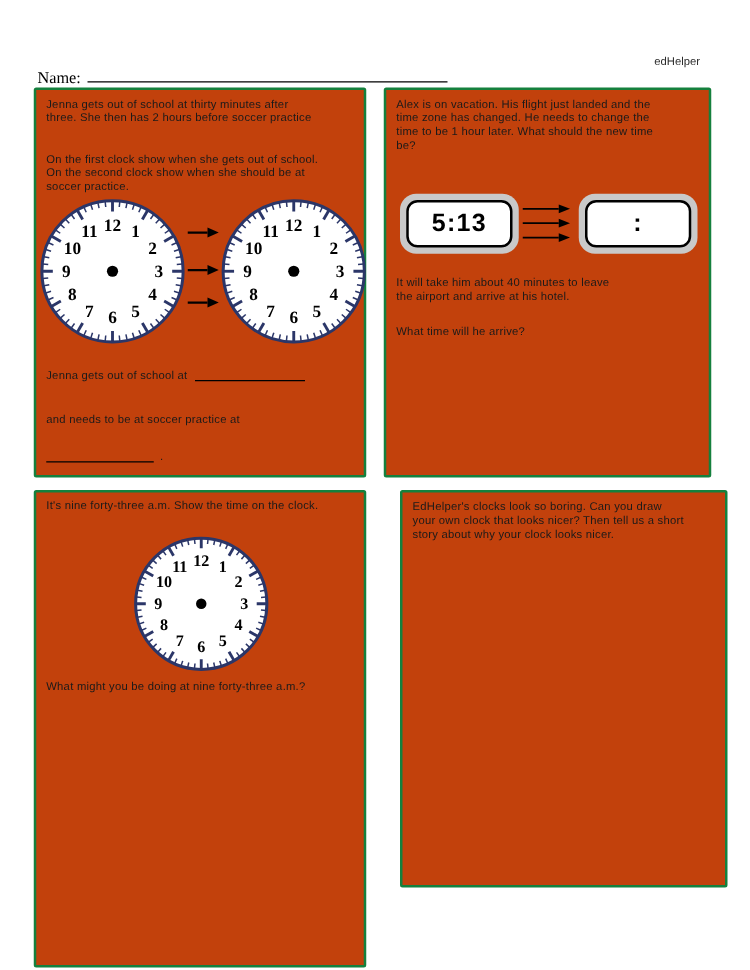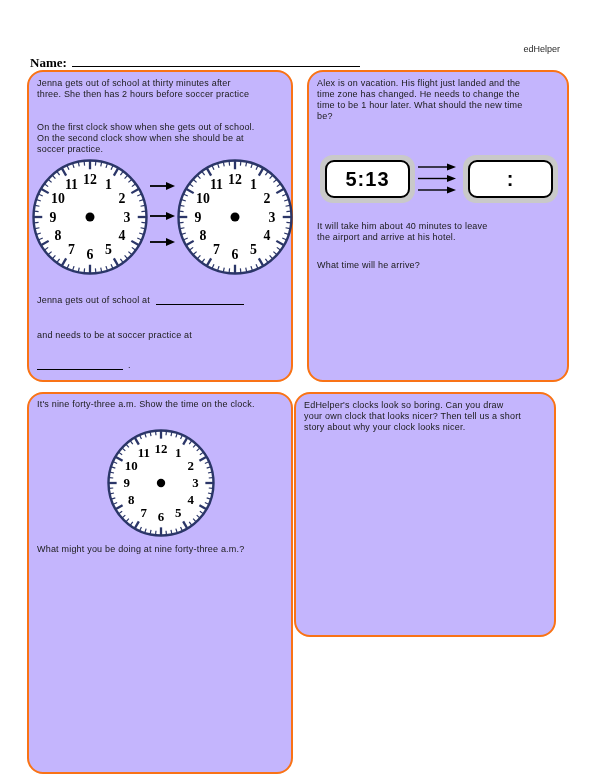--- a/index.html
+++ b/index.html
@@ -6,33 +6,33 @@
   body{
     width:600px;height:776px;background:#ffffff;position:relative;
     font-family:"Liberation Sans", sans-serif;color:#1a1a1a;
     -webkit-font-smoothing:antialiased;
   }
   .brand{
     position:absolute;top:44px;right:40px;
     font-family:Liberation Sans, sans-serif;font-size:9px;color:#2a2a2a;
   }
   .name-row{position:absolute;top:53px;left:30px;white-space:nowrap;}
-  .name-label{font-family:"Liberation Serif", serif;font-weight:bold;font-size:13px;color:#000;}
+  .name-label{font-family:"Liberation Serif", serif;font-weight:normal;font-size:13px;color:#000;}
   .name-line{
     display:inline-block;width:288px;border-bottom:1.6px solid #000;
     height:11px;margin-left:5px;
   }
   .wbox{
-    position:absolute;background:#c4b5fd;border:2px solid #f97316;border-radius:16px;
+    position:absolute;background:#c2410c;border:2px solid #15803d;border-radius:2px;
     box-sizing:border-box;
   }
   #box1{left:27px;top:70px;width:266px;height:312px;}
   #box2{left:307px;top:70px;width:262px;height:312px;padding-left:11px;}
   #box3{left:27px;top:392px;width:266px;height:382px;}
-  #box4{left:294px;top:392px;width:262px;height:245px;}
+  #box4{left:320px;top:392px;width:262px;height:318px;}
   .para{position:absolute;left:8px;}
   .tline{font-size:9px;line-height:11px;letter-spacing:0.2px;white-space:nowrap;}
   .clock{position:absolute;}
   .arrows{position:absolute;}
   .fill-line{position:absolute;left:8px;white-space:nowrap;font-size:9px;letter-spacing:0.2px;}
   .blank{display:inline-block;border-bottom:1.3px solid #000;height:10px;vertical-align:bottom;}
   .blank.b1{width:88px;margin-left:6px;}
   .blank.b2{width:86px;}
   .dclock{
     position:absolute;background:#c9c9c9;border-radius:13px;padding:5px;

